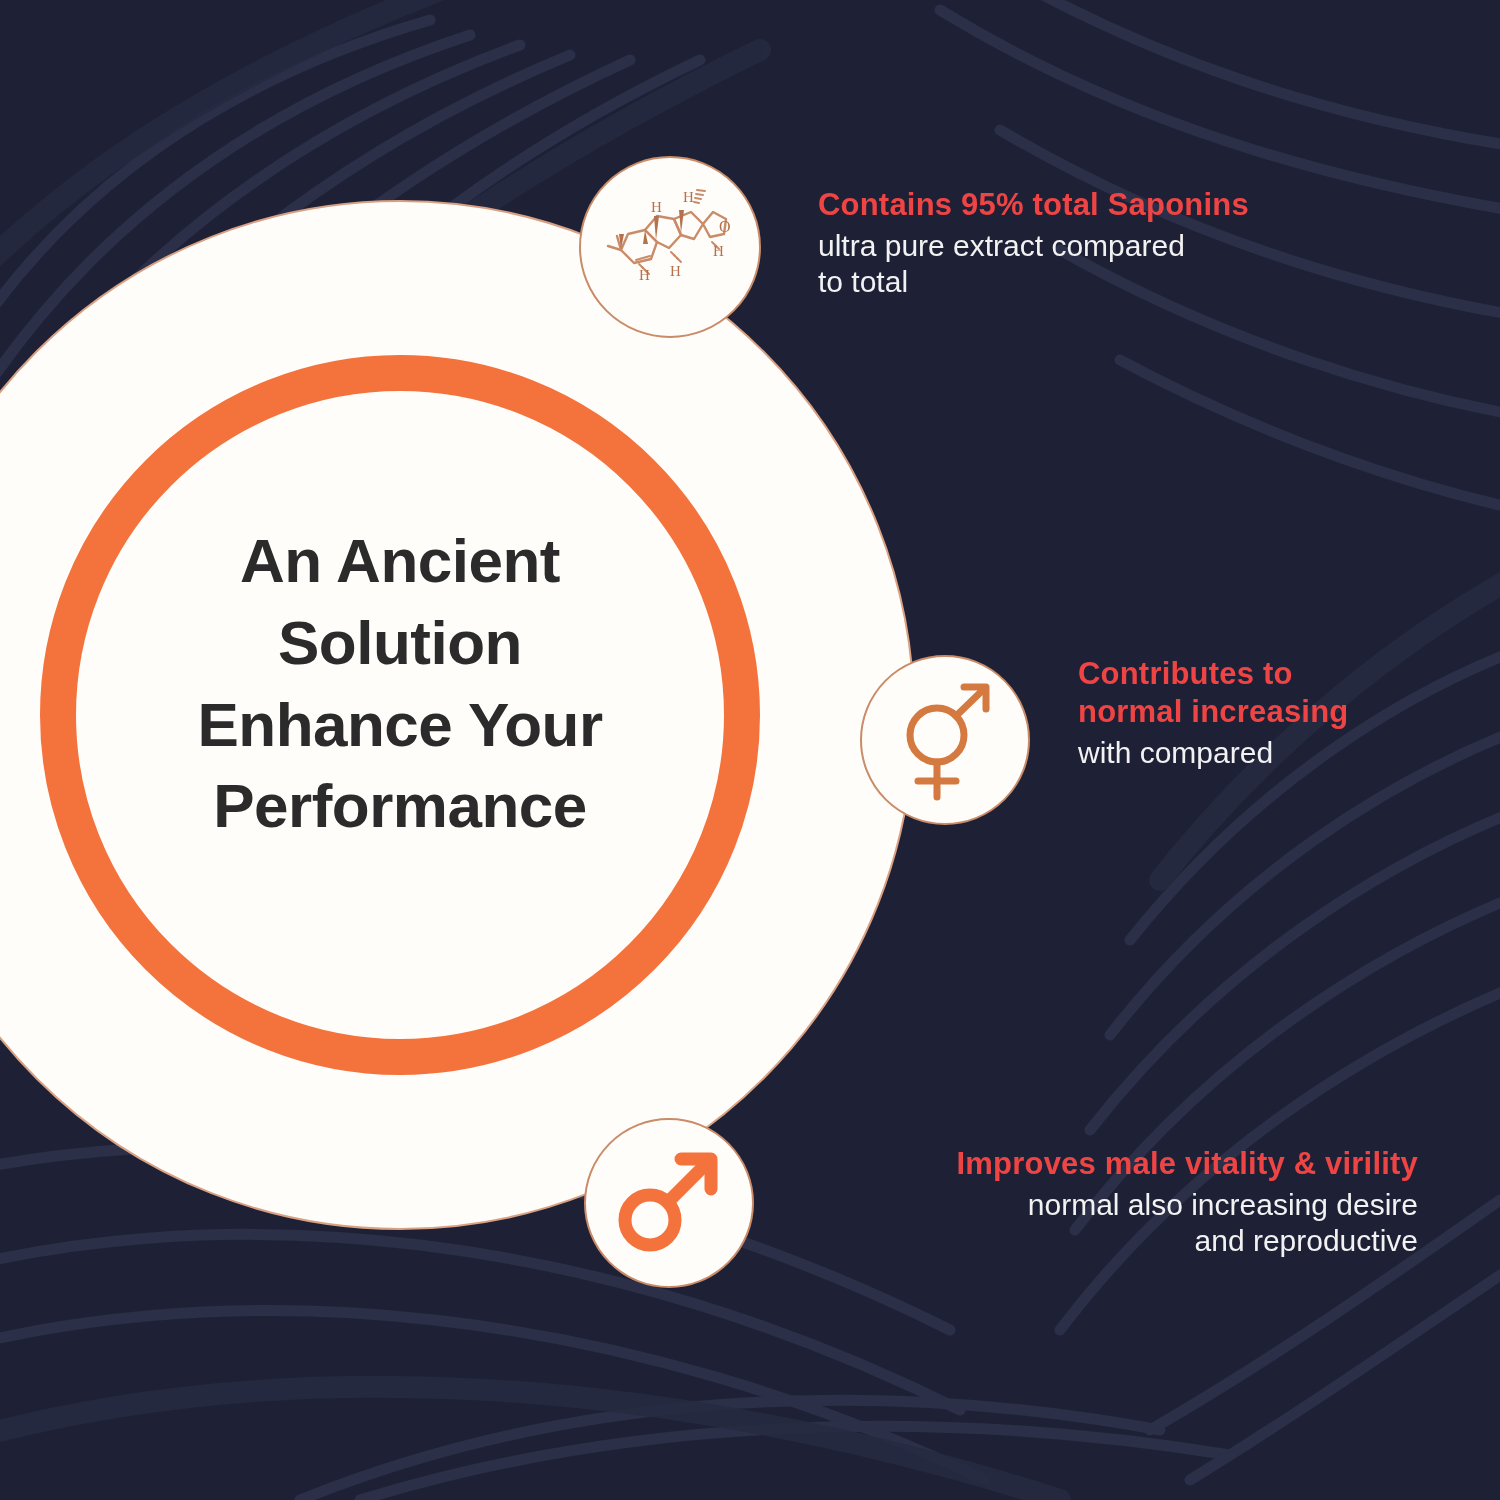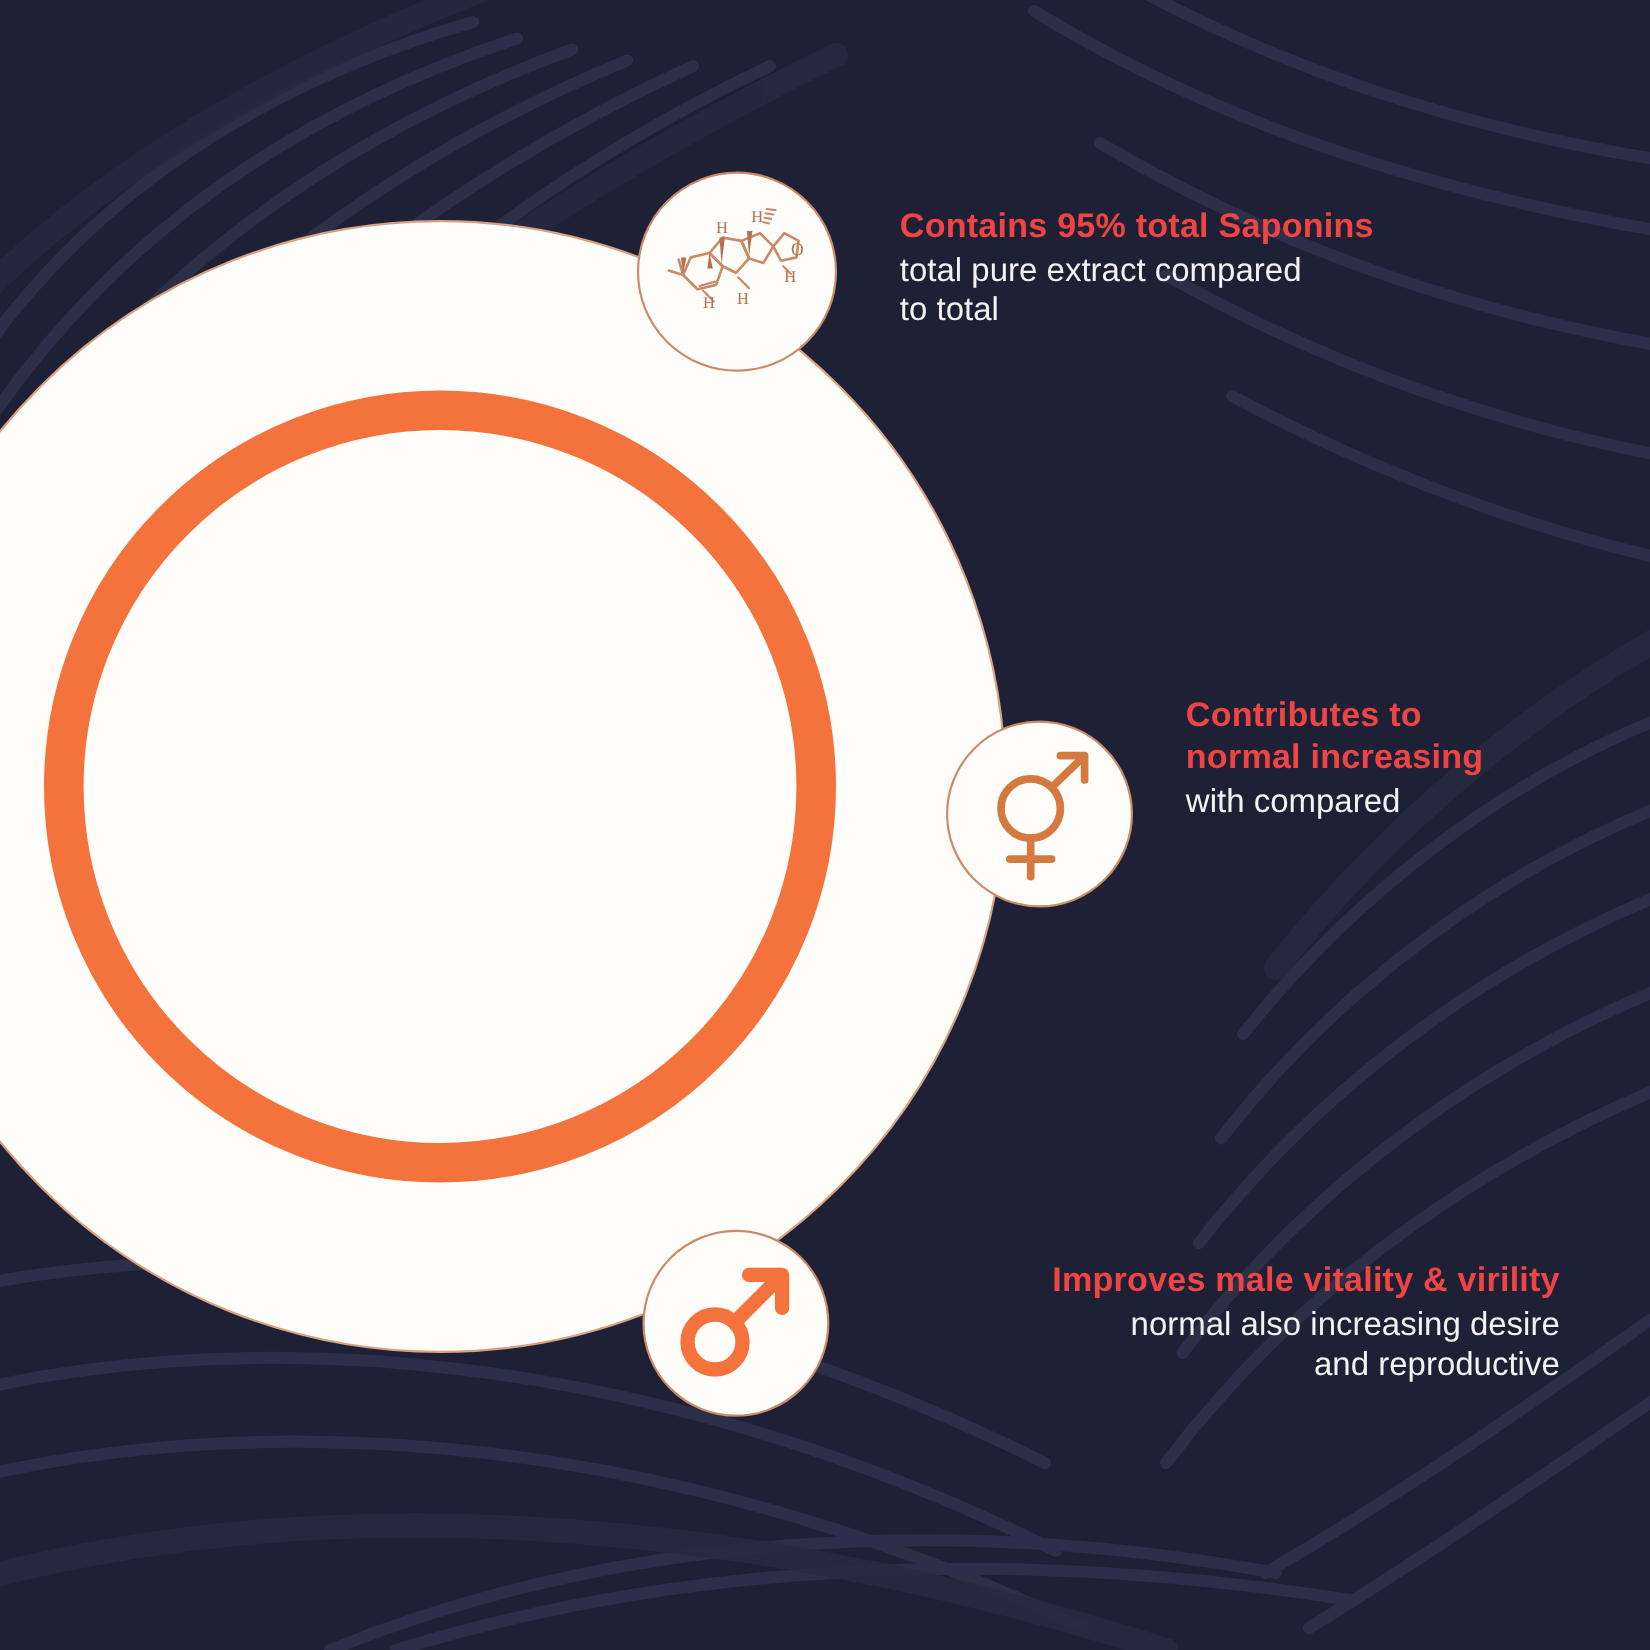--- a/index.html
+++ b/index.html
@@ -74,21 +74,21 @@
     color:#f2f2f2;
     font-size:30px;
     line-height:1.22;
     font-weight:normal;
     margin-top:4px;
   }
   .feat-text .t-sub span { display:block; }
   .feat-text .t-head span { display:block; }
 
   .feat-1 { left:818px; top:186px;  width:560px; }
-  .feat-2 { left:1078px; top:631px; width:400px; }
+  .feat-2 { left:1078px; top:655px; width:400px; }
   .feat-3 { left:818px; top:1145px; width:600px;text-align:right; }
 </style>
 </head>
 <body>
 
 <div id="stage">
 
   <svg class="bg-waves" viewBox="0 0 1500 1500">
     <defs>
       <clipPath id="frame">
@@ -129,20 +129,26 @@
       <path d="M-140,420 C-20,230 180,80 520,-40"></path>
       <path d="M-150,960 C30,530 330,260 760,50"></path>
       <path d="M1545,560 C1410,630 1270,740 1160,880"></path>
       <path d="M-130,1470 C260,1330 700,1385 1060,1500"></path>
     </g>
   </svg>
 
   <div class="hero-disc"></div>
   <div class="hero-ring"></div>
 
+  <div class="headline">
+    <span>An Ancient</span>
+    <span>Solution</span>
+    <span>Enhance Your</span>
+    <span>Performance</span>
+  </div>
 
   <div class="badge badge-1">
     <svg width="150" height="150" viewBox="0 0 150 150">
       <g fill="none" stroke="#c98b68" stroke-width="2.4" stroke-linecap="round" stroke-linejoin="round">
 
         <path d="M26,78 L33,62 L50,58 L62,70 L56,87 L39,91 Z"></path>
 
         <path d="M41,88 L55,84" stroke-width="2"></path>
 
         <path d="M62,70 L50,58 L62,44 L79,47 L86,63 L74,76 Z"></path>
@@ -206,21 +212,21 @@
         <circle cx="40" cy="76" r="25"></circle>
         <path d="M59,57 L99,17"></path>
         <path d="M71,15 L101,15 L101,45"></path>
       </g>
     </svg>
   </div>
 
   <div class="feat-text feat-1">
     <div class="t-head">Contains 95% total Saponins</div>
     <div class="t-sub">
-      <span>total pure extract compared</span>
+      <span>ultra pure extract compared</span>
       <span>to total</span>
     </div>
   </div>
 
   <div class="feat-text feat-2">
     <div class="t-head">
       <span>Contributes to</span>
       <span>normal increasing</span>
     </div>
     <div class="t-sub">

